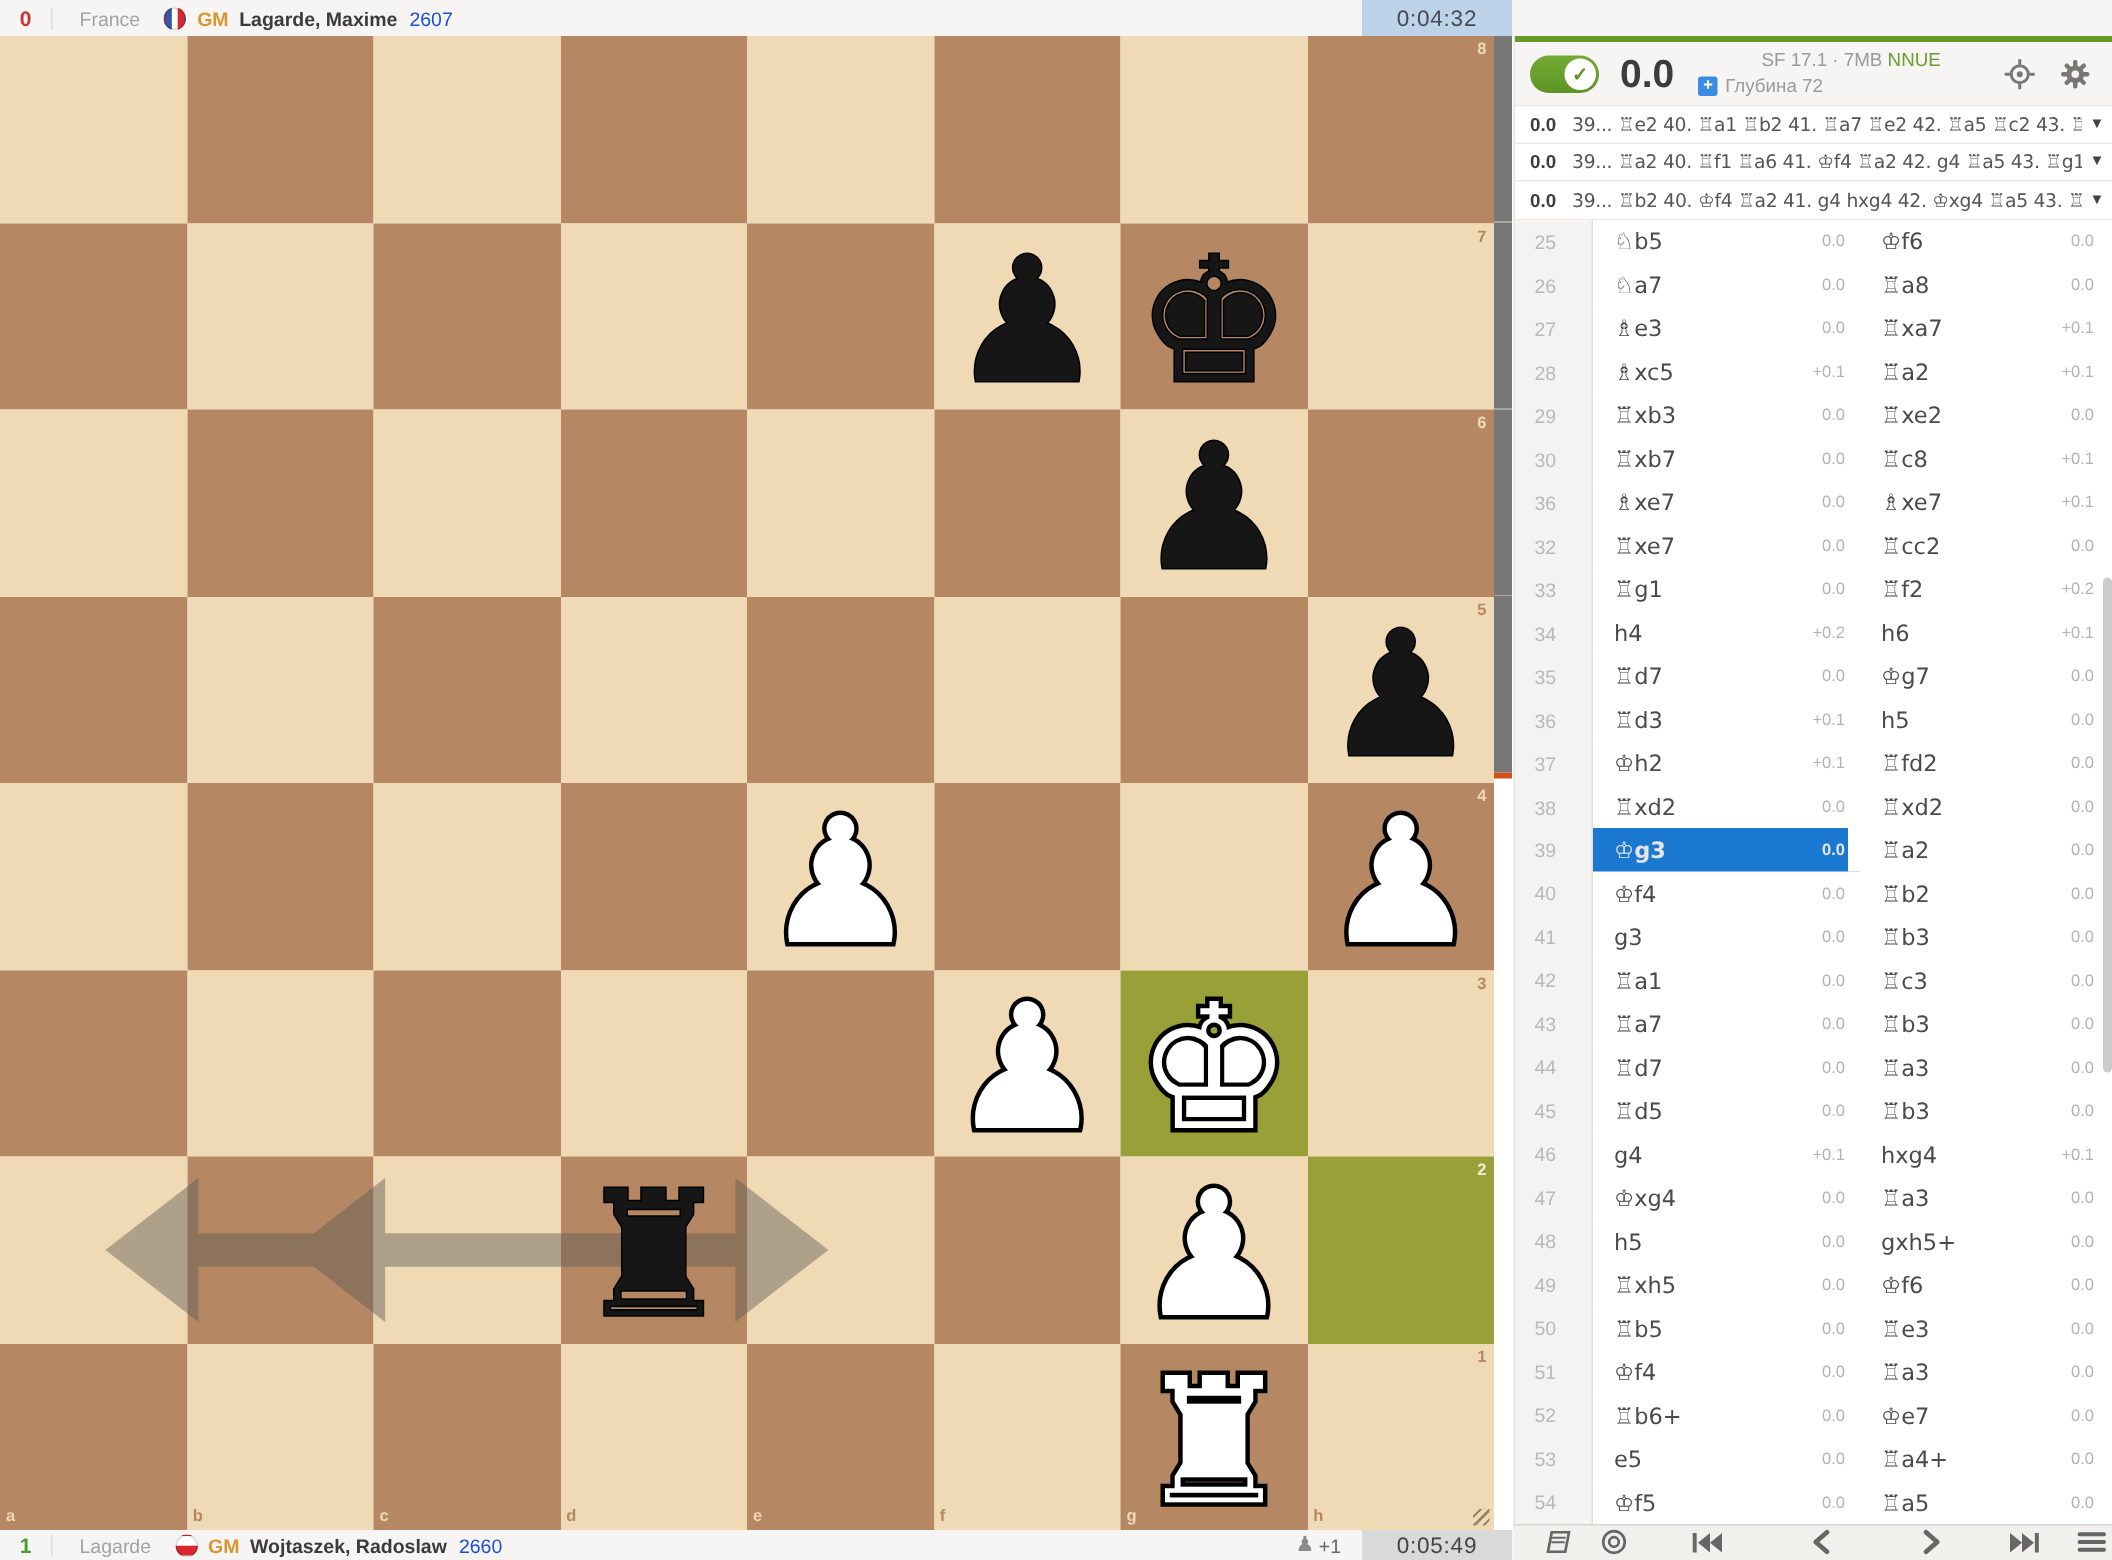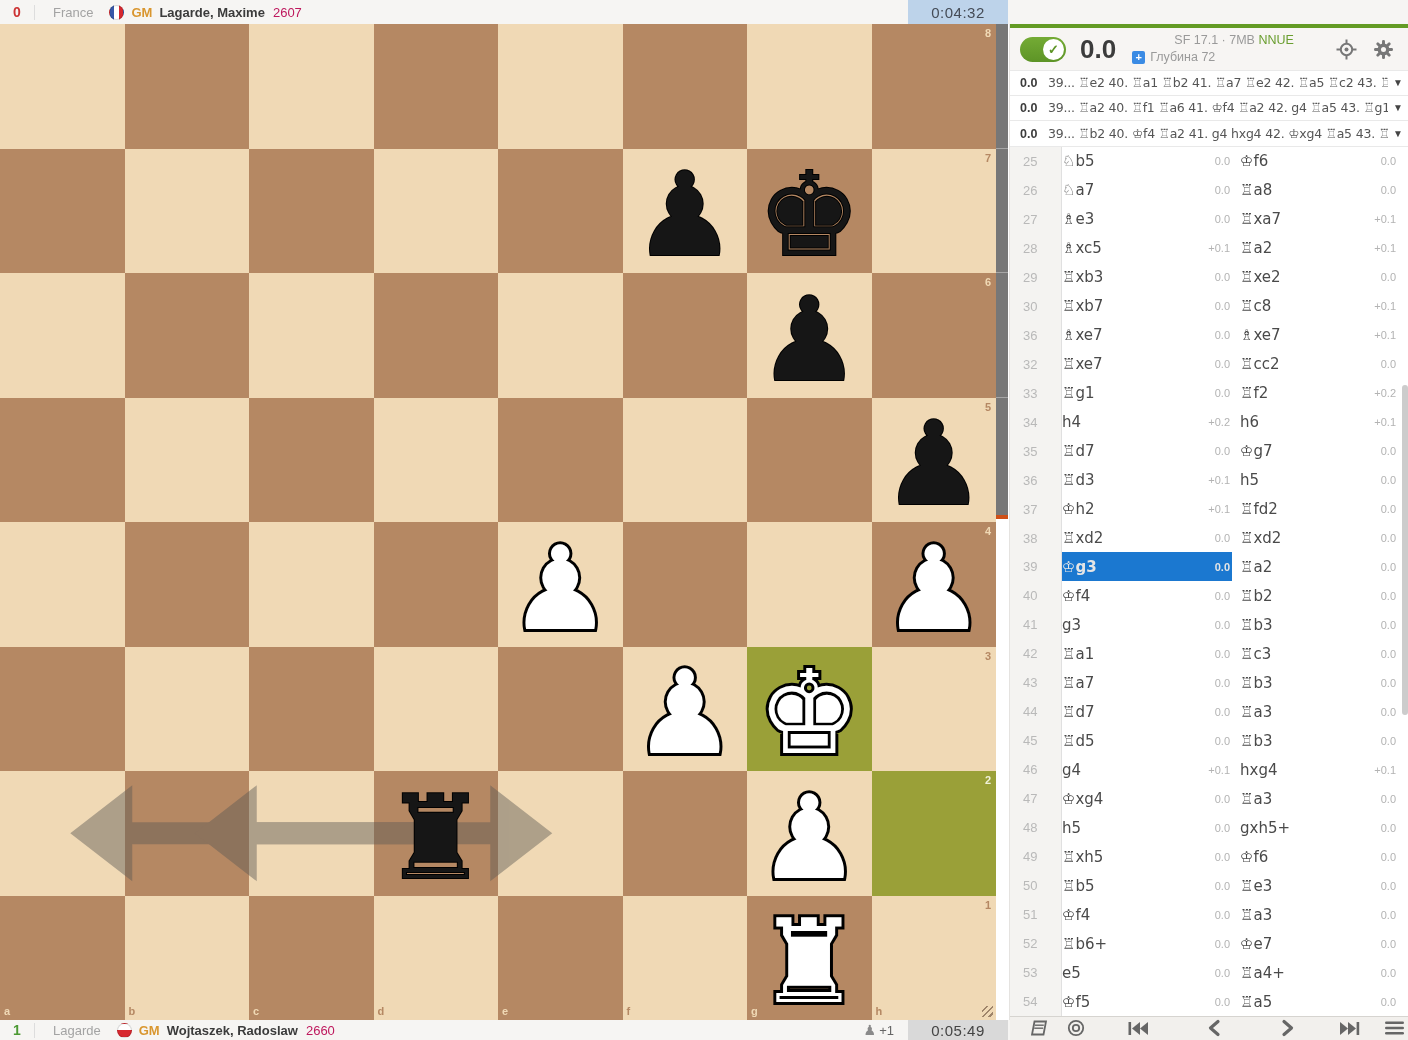--- a/index.html
+++ b/index.html
@@ -13,21 +13,21 @@
   .playerbar.bottom { height:20px; }
   .score { width:34px; text-align:center; font-weight:bold; font-size:14px; }
   .score.red { color:#c33; } .score.green { color:#4c9933; }
   .vdiv { width:1px; height:15px; background:#ddd; margin-right:18px; }
   .fed { color:#a3a3a3; margin-right:16px; }
   .flag { width:15px; height:15px; border-radius:50%; margin-right:7px; border:1px solid rgba(0,0,0,.15); }
   .flag.fr { background:linear-gradient(90deg,#3757a8 0 33%,#fff 33% 66%,#d7282f 66% 100%); }
   .flag.pl { background:linear-gradient(180deg,#fff 0 50%,#d7282f 50% 100%); }
   .gmtag { color:#d9962f; font-weight:bold; margin-right:7px; }
   .pname { color:#3b3b3b; font-weight:bold; margin-right:8px; }
-  .prating { color:#be185d; }
+  .prating { color:#1d4ed8; }
   .bar-spacer { flex:1; }
   .material { display:flex; align-items:center; gap:3px; margin-right:14px; color:#666; font-size:13px; }
   .material .pawn-glyph { font-family:"DejaVu Sans",sans-serif; color:#8a8a8a; font-size:14px; }
   .clock { width:100px; height:100%; display:flex; align-items:center; justify-content:center;
     font-size:15px; letter-spacing:.5px; color:#454c57; margin-right:2px; }
   .clock.active { background:#bdd3ea; }
   .clock.idle { background:#d9d9d9; color:#444; }
 
   .boardrow { height:996px; display:flex; }
   .board { position:relative; width:996px; height:996px; display:grid;
@@ -75,21 +75,21 @@
   .pv-expand { flex:none; width:20px; color:#444; font-size:10px; text-align:center; }
 
   .movelist { height:869px; display:flex; flex-direction:column; position:relative; background:#fff; }
   .mrow { flex:1; display:flex; align-items:stretch; }
   .mnum { width:52px; flex:none; background:#f4f3f1; border-right:1px solid #e0e0e0;
     color:#b9b9b9; font-size:13px; display:flex; align-items:center; padding-left:13px; }
   .mcell { display:flex; align-items:center; font-size:15px; color:#4a4a4a;
     font-family:"DejaVu Sans","Liberation Sans",sans-serif; }
   .mcell.w { width:178px; flex:none; }
   .mcell.b { flex:1; }
-  .mcell .mv { flex:1; }
+  .mcell .mv { flex:1; padding-left:14px; }
   .mcell .ev { font-size:11px; color:#b3b3b3; padding-right:10px; font-family:"Liberation Sans",sans-serif; }
   .mcell.b .ev { padding-right:12px; }
   .mcell.hl { background:#1b78d0; box-shadow:inset -8px 0 0 #fff; }
   .mcell.hl .mv, .mcell.hl .ev { color:#e5e5e5; font-weight:bold; }
   .scroll-thumb { position:absolute; right:0; top:238px; width:6px; height:330px; background:#ccc; border-radius:3px; }
 
   .navbar { height:24px; background:#f2f0ed; border-top:1px solid #d6d4d0; display:flex; align-items:center; }
   .nav-icon { display:flex; align-items:center; justify-content:center; height:100%; }
 
   svg { display:block; }

